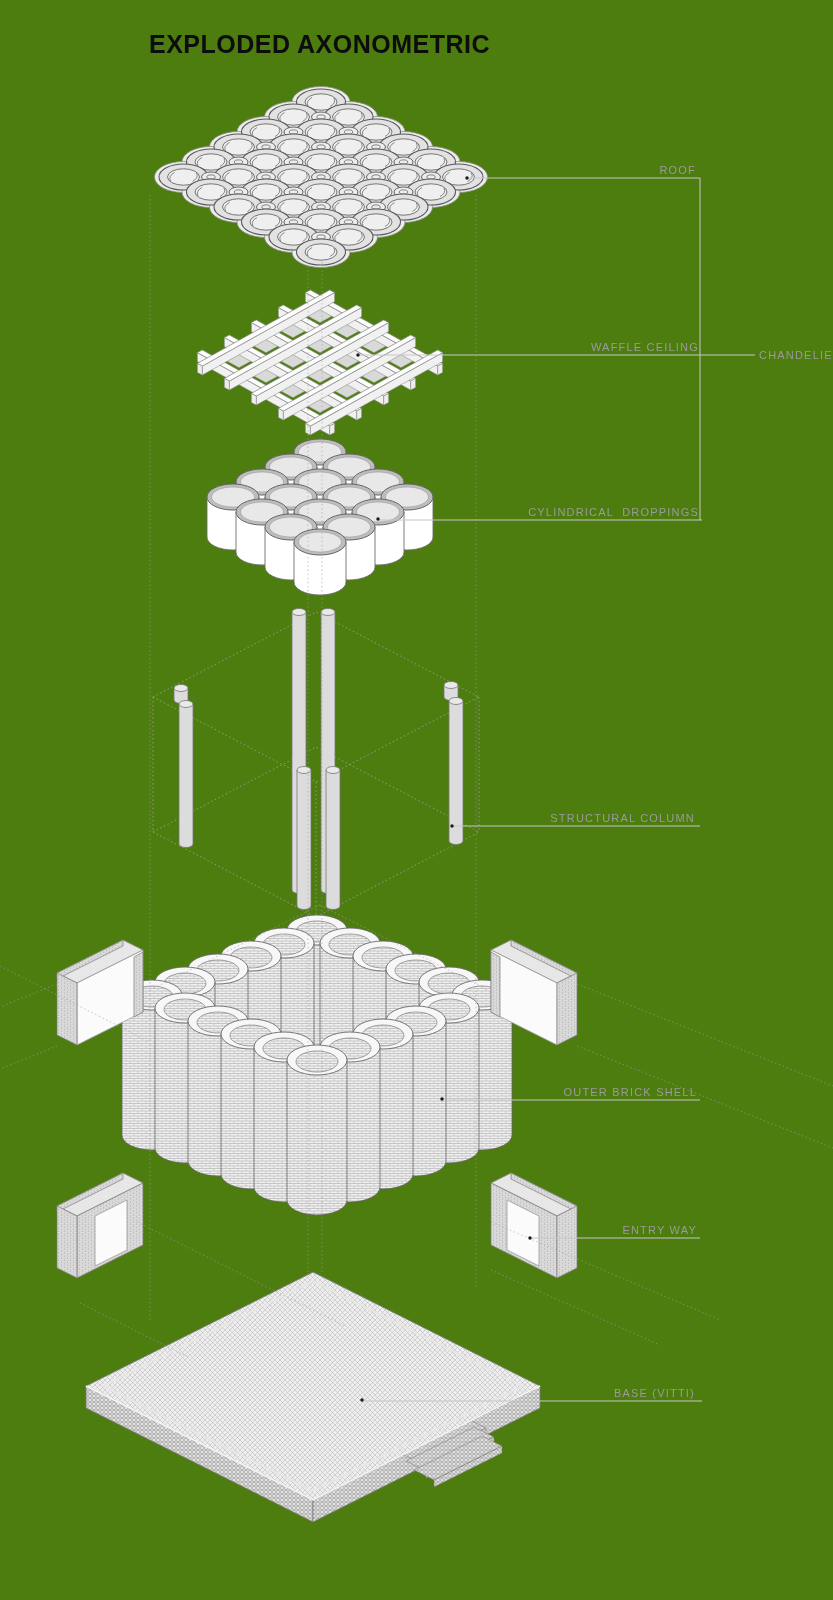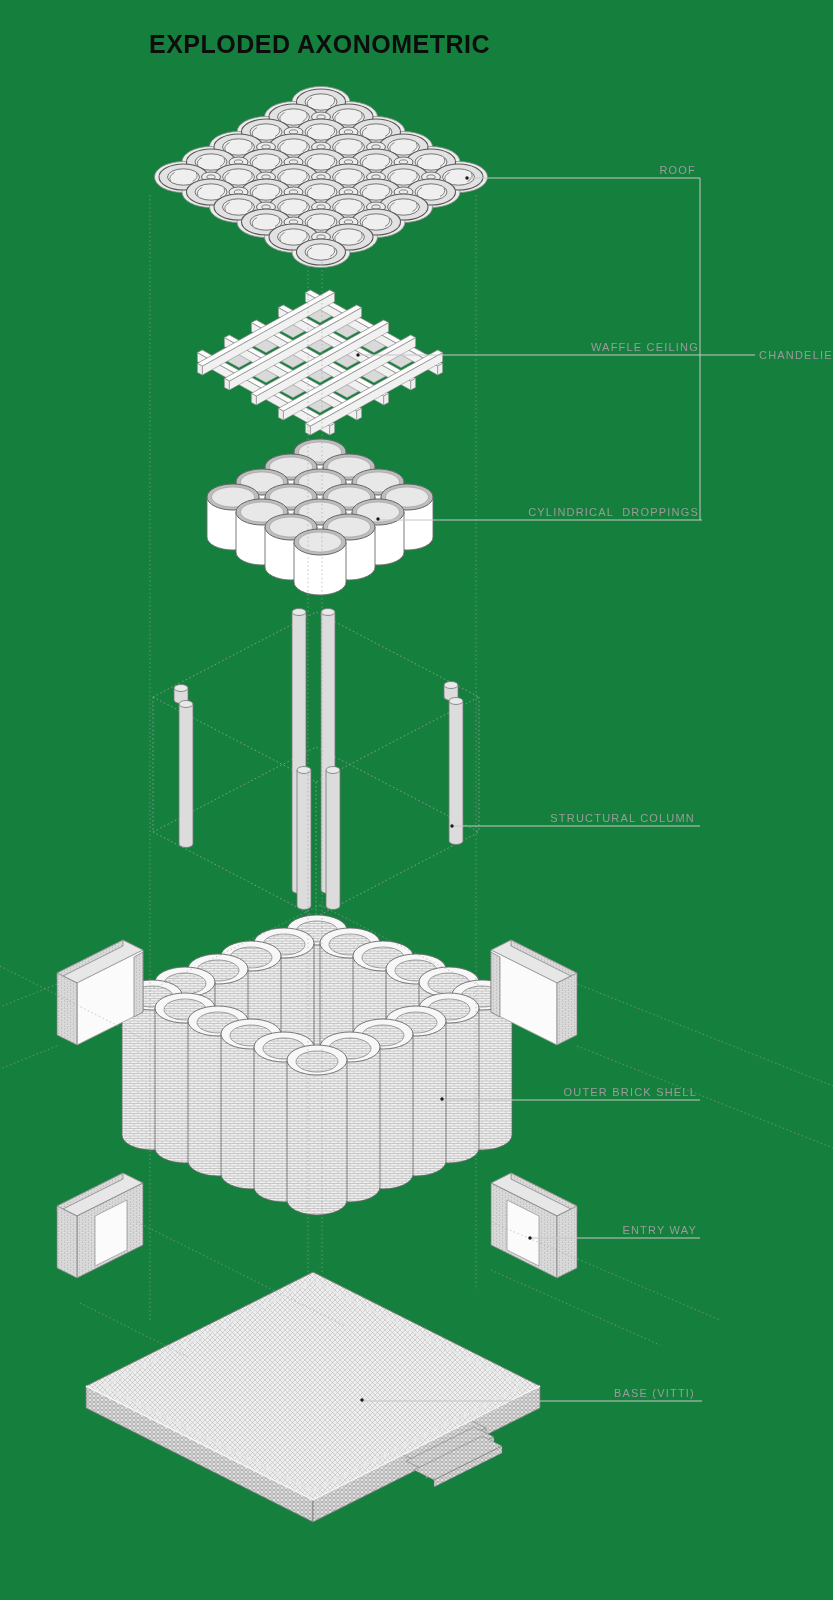--- a/index.html
+++ b/index.html
@@ -1,16 +1,16 @@
 <!DOCTYPE html>
 <html><head>
 <meta charset="utf-8">
 <style>
   html,body{margin:0;padding:0;background:#ffffff;}
-  #stage{position:relative;width:833px;height:1600px;background:#15803d;overflow:hidden;
+  #stage{position:relative;width:833px;height:1600px;background:#4d7c0f;overflow:hidden;
          font-family:"Liberation Sans",sans-serif;}
   svg{position:absolute;left:0;top:0;}
   .title{font-family:"Liberation Sans",sans-serif;font-size:25px;font-weight:bold;
          fill:#0d0d0d;letter-spacing:0.5px;}
   .lbl{font-family:"Liberation Sans",sans-serif;font-size:11px;fill:#9b9b9b;
        letter-spacing:1.2px;white-space:pre;}
   .leader{stroke:#c6c6c6;stroke-width:1;}
   .anchor-dot{fill:#1a1a1a;}
 </style>
 </head>

